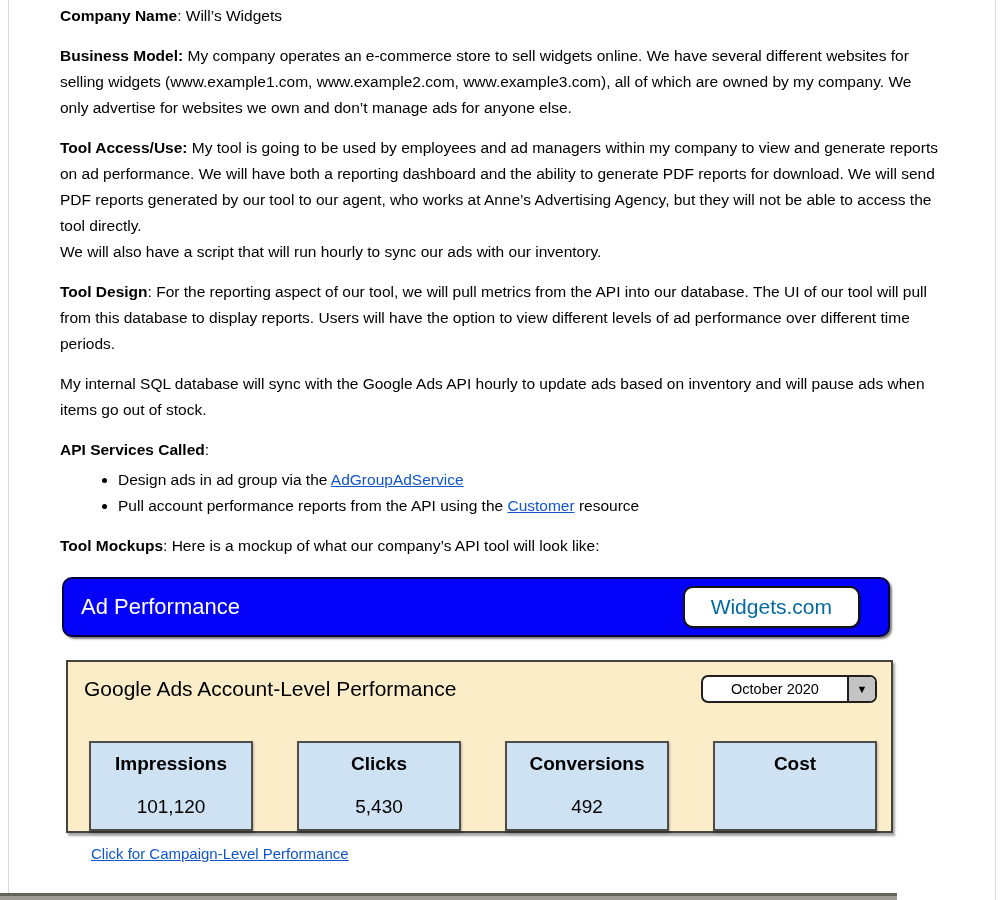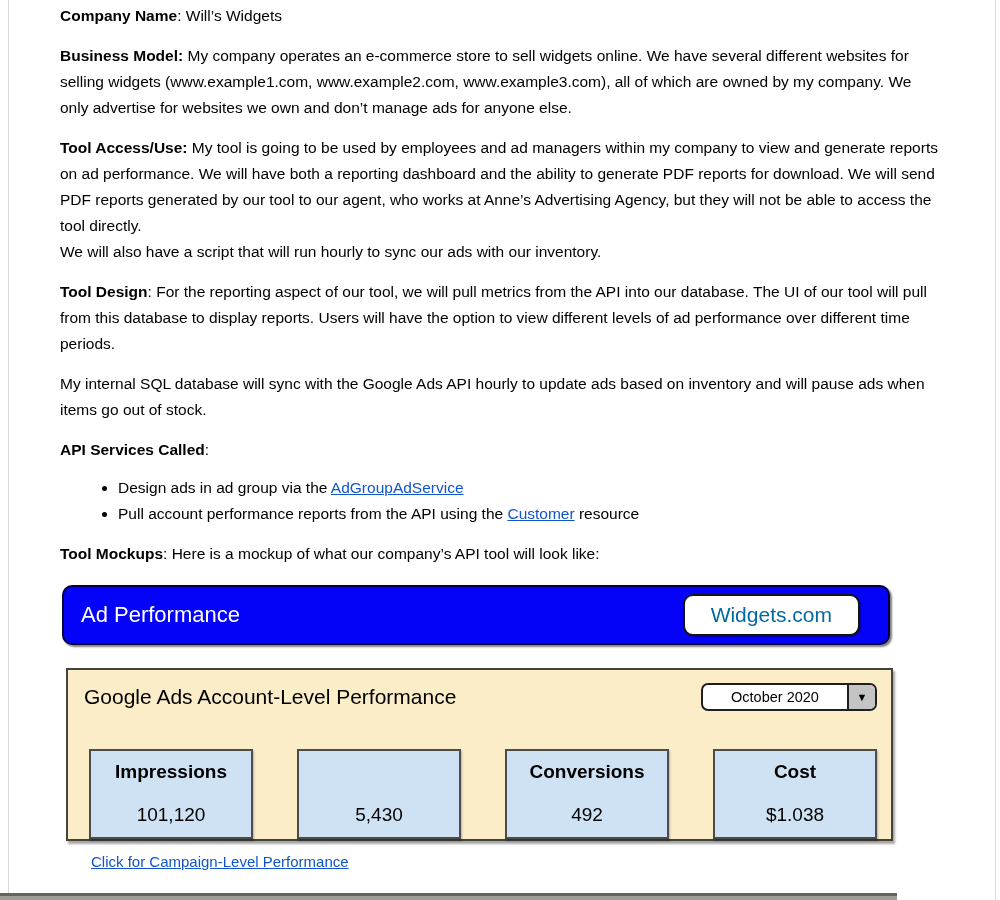--- a/index.html
+++ b/index.html
@@ -80,21 +80,21 @@
   <p><b>Company Name</b><span>: </span><span>Will’s Widgets</span></p>
 
   <p><b>Business Model:</b><span> My company operates an e-commerce store to sell widgets online. We have several different websites for selling widgets (www.example1.com, www.example2.com, www.example3.com), all of which are owned by my company. We only advertise for websites we own and don’t manage ads for anyone else.</span></p>
 
   <p><b>Tool Access/Use:</b><span> My tool is going to be used by employees and ad managers within my company to view and generate reports on ad performance. We will have both a reporting dashboard and the ability to generate PDF reports for download. We will send PDF reports generated by our tool to our agent, who works at Anne’s Advertising Agency, but they will not be able to access the tool directly.</span><br><span>We will also have a script that will run hourly to sync our ads with our inventory.</span></p>
 
   <p><b>Tool Design</b><span>: </span><span>For the reporting aspect of our tool, we will pull metrics from the API into our database. The UI of our tool will pull from this database to display reports. Users will have the option to view different levels of ad performance over different time periods.</span></p>
 
   <p><span>My internal SQL database will sync with the Google Ads API hourly to update ads based on inventory and will pause ads when items go out of stock.</span></p>
 
-  <p style="margin-bottom:12px;"><b>API Services Called</b><span>:</span></p>
+  <p style="margin-bottom:4px;"><b>API Services Called</b><span>:</span></p>
   <ul>
     <li><span>Design ads in ad group via the </span><a>AdGroupAdService</a><span></span></li>
     <li><span>Pull account performance reports from the API using the </span><a>Customer</a><span> resource</span></li>
   </ul>
 
   <p><b>Tool Mockups</b><span>: </span><span>Here is a mockup of what our company’s API tool will look like:</span></p>
 
   <div class="banner">
     <span class="banner-title">Ad Performance</span>
     <button class="site-btn">Widgets.com</button>
@@ -110,28 +110,28 @@
           </span>
       </div>
     </div>
 
     <div class="cards">
       <div class="card">
         <div class="card-label">Impressions</div>
         <div class="card-value">101,120</div>
       </div>
       <div class="card">
+        <div class="card-label">Clicks</div>
         <div class="card-value">5,430</div>
       </div>
       <div class="card">
         <div class="card-label">Conversions</div>
         <div class="card-value">492</div>
       </div>
       <div class="card">
         <div class="card-label">Cost</div>
-        <div class="card-value">$1.038</div>
       </div>
     </div>
 
     <a class="panel-link">Click for Campaign-Level Performance</a>
   </div>
 
 </div>
 
 </body></html>

